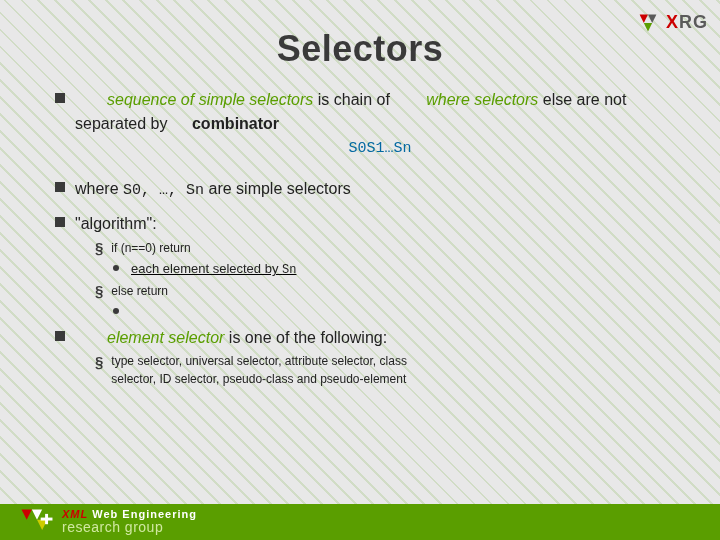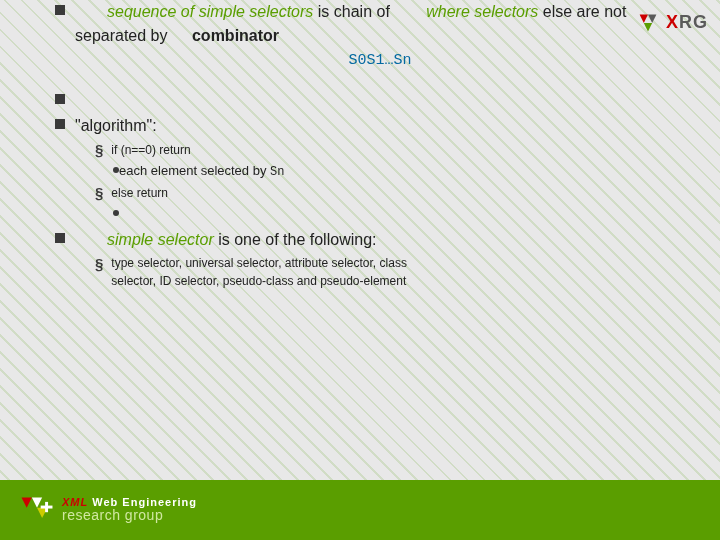--- a/index.html
+++ b/index.html
@@ -142,23 +142,24 @@
     .sub-text {
       font-size: 12px;
       color: #222;
       line-height: 1.5;
     }
 
     
     .dot-item {
       display: flex;
       align-items: flex-start;
-      gap: 0;
+      gap: 12px;
       margin-left: 18px;
       margin-bottom: 2px;
+      text-decoration: underline;
     }
 
     .dot {
       width: 6px;
       height: 6px;
       background: #3a3a3a;
       border-radius: 50%;
       margin-top: 6px;
       flex-shrink: 0;
     }
@@ -167,21 +168,21 @@
       font-size: 13px;
       color: #222;
       line-height: 1.5;
     }
 
     .dot-text .green { color: #5a9e00; font-weight: bold; }
     .dot-text .code { font-family: 'Courier New', monospace; font-size: 12px; }
 
     
     .bottom-bar {
-      height: 60px;
+      height: 36px;
       background: #5a9e00;
       display: flex;
       align-items: center;
       padding: 0 18px;
       gap: 10px;
       position: absolute;
       bottom: 0;
       left: 0;
       right: 0;
     }
@@ -230,37 +231,43 @@
     <svg class="logo-icon" viewBox="0 0 40 28" xmlns="http://www.w3.org/2000/svg">
       <polygon points="8,2 20,2 14,14" fill="#cc0000"></polygon>
       <polygon points="20,2 32,2 26,14" fill="#5a5a5a"></polygon>
       <polygon points="14,14 26,14 20,26" fill="#5a9e00"></polygon>
     </svg>
     <div class="logo-xrg-text">
       <span class="x">X</span><span class="r">R</span><span class="g">G</span>
     </div>
   </div>
 
+  <div class="title">Selectors</div>
 
   <div class="content">
 
     <div class="bullet-item">
       <div class="bullet-sq"></div>
       <div class="bullet-text">
         <span class="green">sequence of simple selectors</span>
         <span> is chain of </span>
         <span class="green">where selectors</span>
         <span> else are not separated by </span>
         <span class="bold">combinator</span>
         <div class="center-code">S0S1…Sn</div>
       </div>
     </div>
 
     <div class="bullet-item">
       <div class="bullet-sq"></div>
+      <div class="bullet-text">
+        <span>where </span>
+        <span class="code">S0, …, Sn</span>
+        <span> are simple selectors</span>
+      </div>
     </div>
 
     <div class="bullet-item">
       <div class="bullet-sq"></div>
       <div style="flex:1;">
         <div class="bullet-text">"algorithm":</div>
         <div class="sub-bullets">
 
           <div class="sub-item">
             <span class="sub-sq">§</span>
@@ -286,21 +293,21 @@
           </div>
 
         </div>
       </div>
     </div>
 
     <div class="bullet-item">
       <div class="bullet-sq"></div>
       <div style="flex:1;">
         <div class="bullet-text">
-          <span class="green">simple selector</span>
+          <span class="green">element selector</span>
           <span> is one of the following:</span>
         </div>
         <div class="sub-bullets">
           <div class="sub-item">
             <span class="sub-sq">§</span>
             <div class="sub-text">
               <span class="green">type</span>
               <span> selector, </span>
               <span class="green">universal</span>
               <span> selector, </span>

